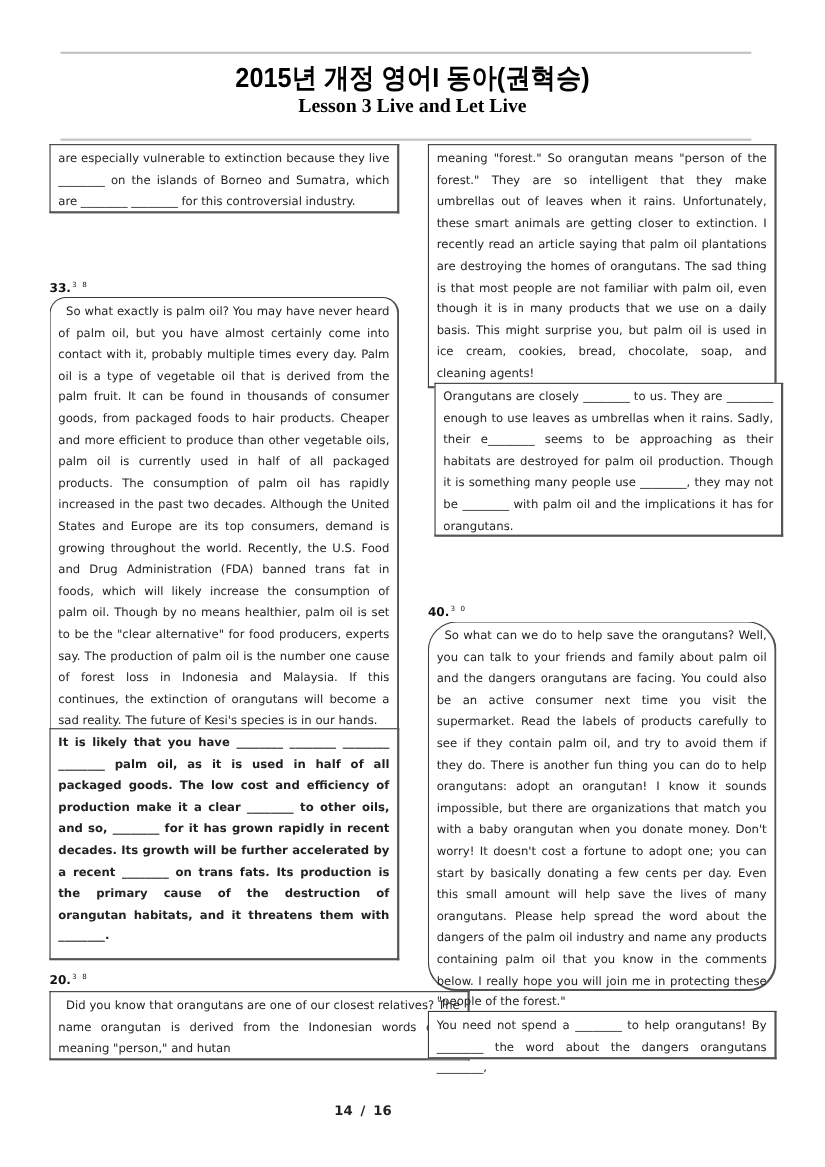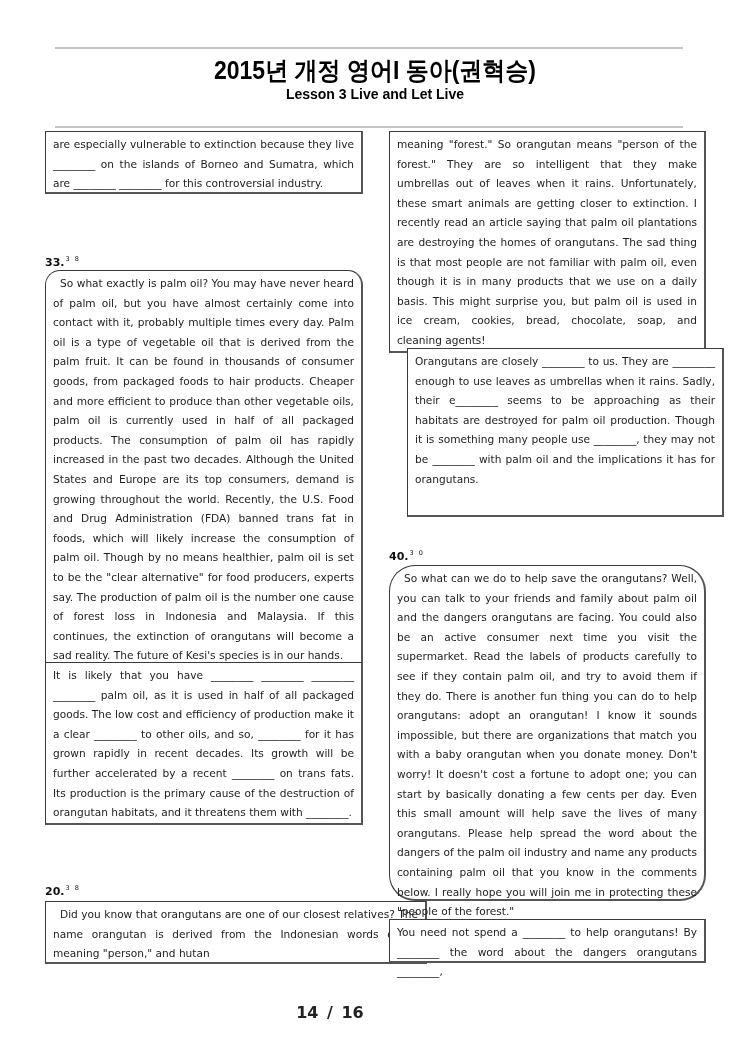--- a/index.html
+++ b/index.html
@@ -10,21 +10,21 @@
     .hline.top { top: 47px; }
     .hline.bottom { top: 126px; }
 
     .title {
       position: absolute; top: 54px; left: 0; width: 750px; text-align: center;
       font-family: "Liberation Sans", sans-serif; font-weight: bold; font-size: 25px;
       color: #000; letter-spacing: 0px; transform: scaleX(0.92);
     }
     .subtitle {
       position: absolute; top: 86px; left: 0; width: 750px; text-align: center;
-      font-family: Liberation Sans, sans-serif; font-weight: bold; font-size: 14px;
+      font-family: Liberation Serif, serif; font-weight: bold; font-size: 18px;
       color: #000;
     }
 
     .box {
       position: absolute;
       border: 1px solid #3a3a3a;
       border-right: 2px solid #555;
       border-bottom: 2px solid #555;
       padding: 3px 7px 0 7px;
       font-size: 10.6px;
@@ -38,21 +38,21 @@
     .box .indent { text-indent: 7px; }
 
     .qnum {
       position: absolute; font-family: "DejaVu Sans", sans-serif; font-weight: bold;
       font-size: 11px; color: #111;
     }
     .qnum sup { font-size: 6.5px; font-weight: normal; vertical-align: super; letter-spacing: 1.5px; margin-left: 1px; }
 
     .page-num {
       position: absolute; top: 1003px; left: 0; width: 660px; text-align: center;
-      font-family: "DejaVu Sans", sans-serif; font-weight: bold; font-size: 16px; color: #222;
+      font-family: "DejaVu Sans", sans-serif; font-weight: bold; font-size: 12px; color: #222;
       word-spacing: 3px;
     }
   </style>
 </head>
 <body>
 
 <div class="hline top"></div>
 <div class="title">2015년 개정 영어I 동아(권혁승)</div>
 <div class="subtitle">Lesson 3 Live and Let Live</div>
 <div class="hline bottom"></div>
@@ -61,36 +61,36 @@
   <p>are especially vulnerable to extinction because they live ________ on the islands of Borneo and Sumatra, which are ________ ________ for this controversial industry.</p>
 </div>
 
 <div class="qnum" style="left:45px; top:255px;">
   <span>33.</span><sup>3 8</sup>
 </div>
 <div class="box" style="left:45px; top:270px; width:318px; height:416px;border-radius:15px;">
   <p class="indent">So what exactly is palm oil? You may have never heard of palm oil, but you have almost certainly come into contact with it, probably multiple times every day. Palm oil is a type of vegetable oil that is derived from the palm fruit. It can be found in thousands of consumer goods, from packaged foods to hair products. Cheaper and more efficient to produce than other vegetable oils, palm oil is currently used in half of all packaged products. The consumption of palm oil has rapidly increased in the past two decades. Although the United States and Europe are its top consumers, demand is growing throughout the world. Recently, the U.S. Food and Drug Administration (FDA) banned trans fat in foods, which will likely increase the consumption of palm oil. Though by no means healthier, palm oil is set to be the "clear alternative" for food producers, experts say. The production of palm oil is the number one cause of forest loss in Indonesia and Malaysia. If this continues, the extinction of orangutans will become a sad reality. The future of Kesi's species is in our hands.</p>
 </div>
 
-<div class="box" style="left:45px; top:662px; width:318px; height:163px;">
+<div class="box" style="left:45px; top:662px; width:318px; height:211px;font-weight:bold;">
   <p>It is likely that you have ________ ________ ________ ________ palm oil, as it is used in half of all packaged goods. The low cost and efficiency of production make it a clear ________ to other oils, and so, ________ for it has grown rapidly in recent decades. Its growth will be further accelerated by a recent ________ on trans fats. Its production is the primary cause of the destruction of orangutan habitats, and it threatens them with ________.</p>
 </div>
 
 <div class="qnum" style="left:45px; top:884px;">
   <span>20.</span><sup>3 8</sup>
 </div>
 <div class="box" style="left:45px; top:901px; width:382px; height:63px;">
   <p class="indent">Did you know that orangutans are one of our closest relatives? The name orangutan is derived from the Indonesian words orang meaning "person," and hutan</p>
 </div>
 
 <div class="box" style="left:389px; top:131px; width:317px; height:114px; height:auto;">
   <p>meaning "forest." So orangutan means "person of the forest." They are so intelligent that they make umbrellas out of leaves when it rains. Unfortunately, these smart animals are getting closer to extinction. I recently read an article saying that palm oil plantations are destroying the homes of orangutans. The sad thing is that most people are not familiar with palm oil, even though it is in many products that we use on a daily basis. This might surprise you, but palm oil is used in ice cream, cookies, bread, chocolate, soap, and cleaning agents!</p>
 </div>
 
-<div class="box" style="left:407px; top:348px; width:317px; height:169px;">
+<div class="box" style="left:395px; top:348px; width:317px; height:140px;">
   <p>Orangutans are closely ________ to us. They are ________ enough to use leaves as umbrellas when it rains. Sadly, their e________ seems to be approaching as their habitats are destroyed for palm oil production. Though it is something many people use ________, they may not be ________ with palm oil and the implications it has for orangutans.</p>
 </div>
 
 <div class="qnum" style="left:389px; top:549px;">
   <span>40.</span><sup>3 0</sup>
 </div>
 <div class="box" style="left:389px; top:565px; width:317px; height:336px;border-radius:26px;">
   <p class="indent">So what can we do to help save the orangutans? Well, you can talk to your friends and family about palm oil and the dangers orangutans are facing. You could also be an active consumer next time you visit the supermarket. Read the labels of products carefully to see if they contain palm oil, and try to avoid them if they do. There is another fun thing you can do to help orangutans: adopt an orangutan! I know it sounds impossible, but there are organizations that match you with a baby orangutan when you donate money. Don't worry! It doesn't cost a fortune to adopt one; you can start by basically donating a few cents per day. Even this small amount will help save the lives of many orangutans. Please help spread the word about the dangers of the palm oil industry and name any products containing palm oil that you know in the comments below. I really hope you will join me in protecting these "people of the forest."</p>
 </div>
 

